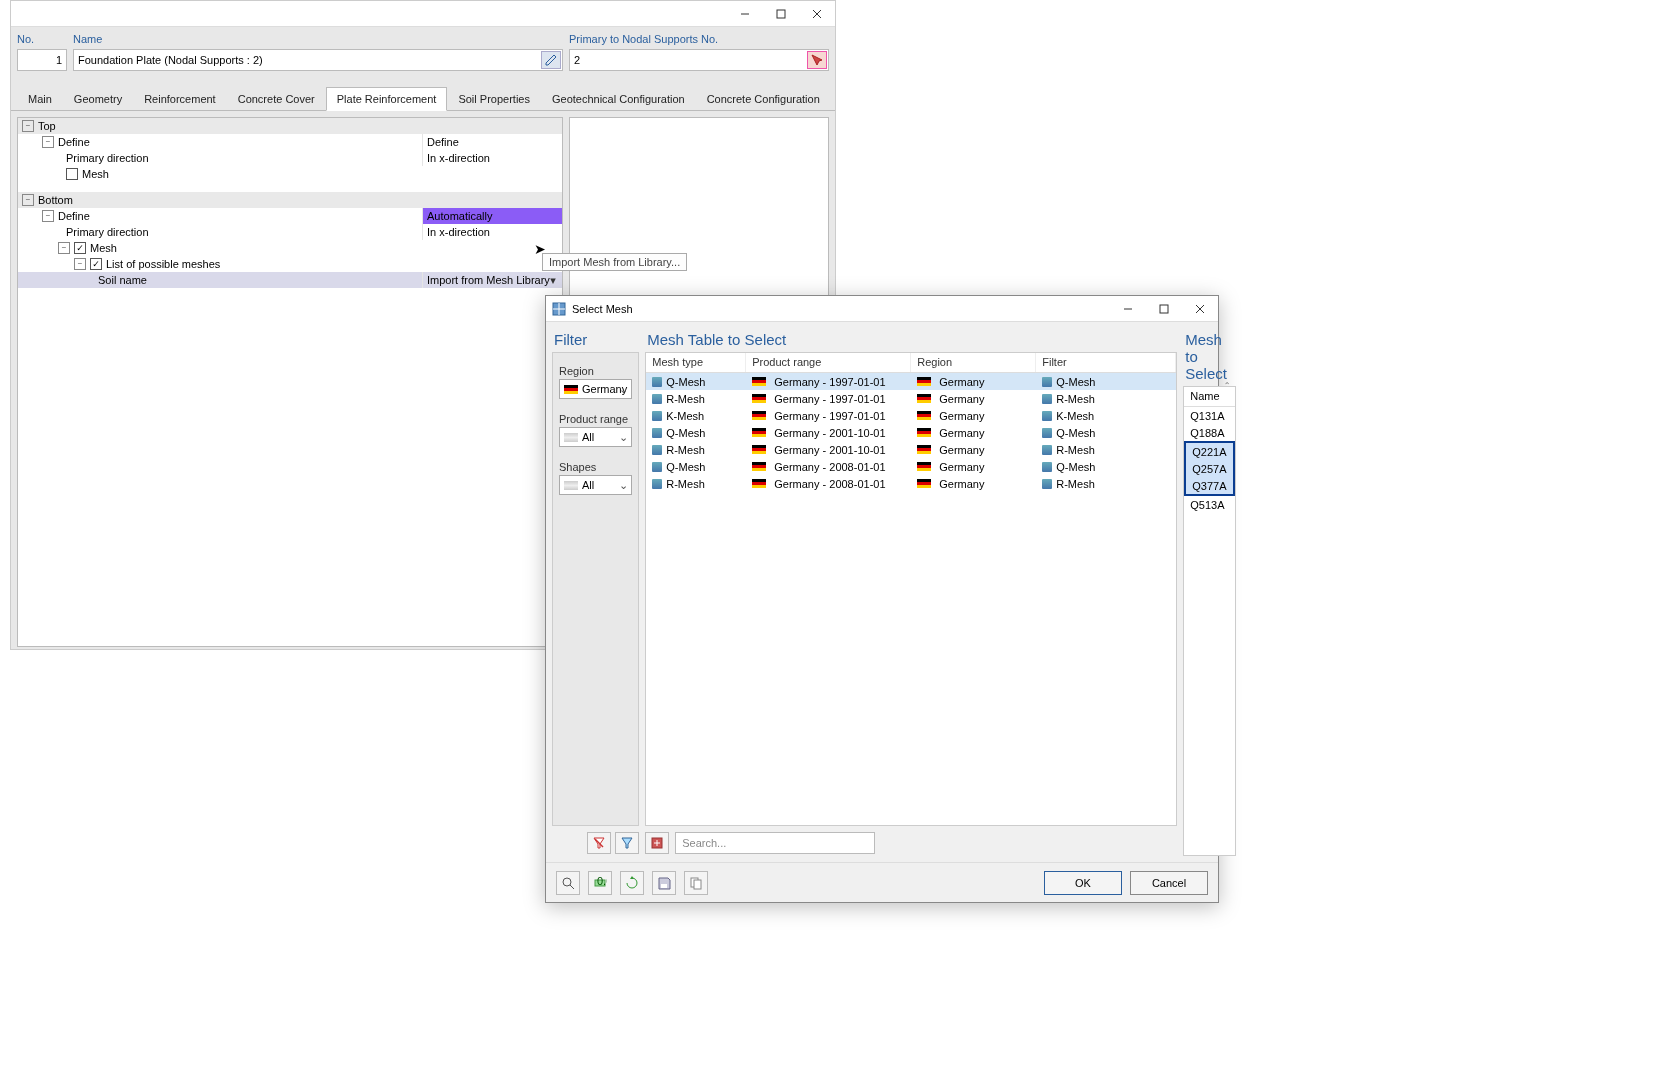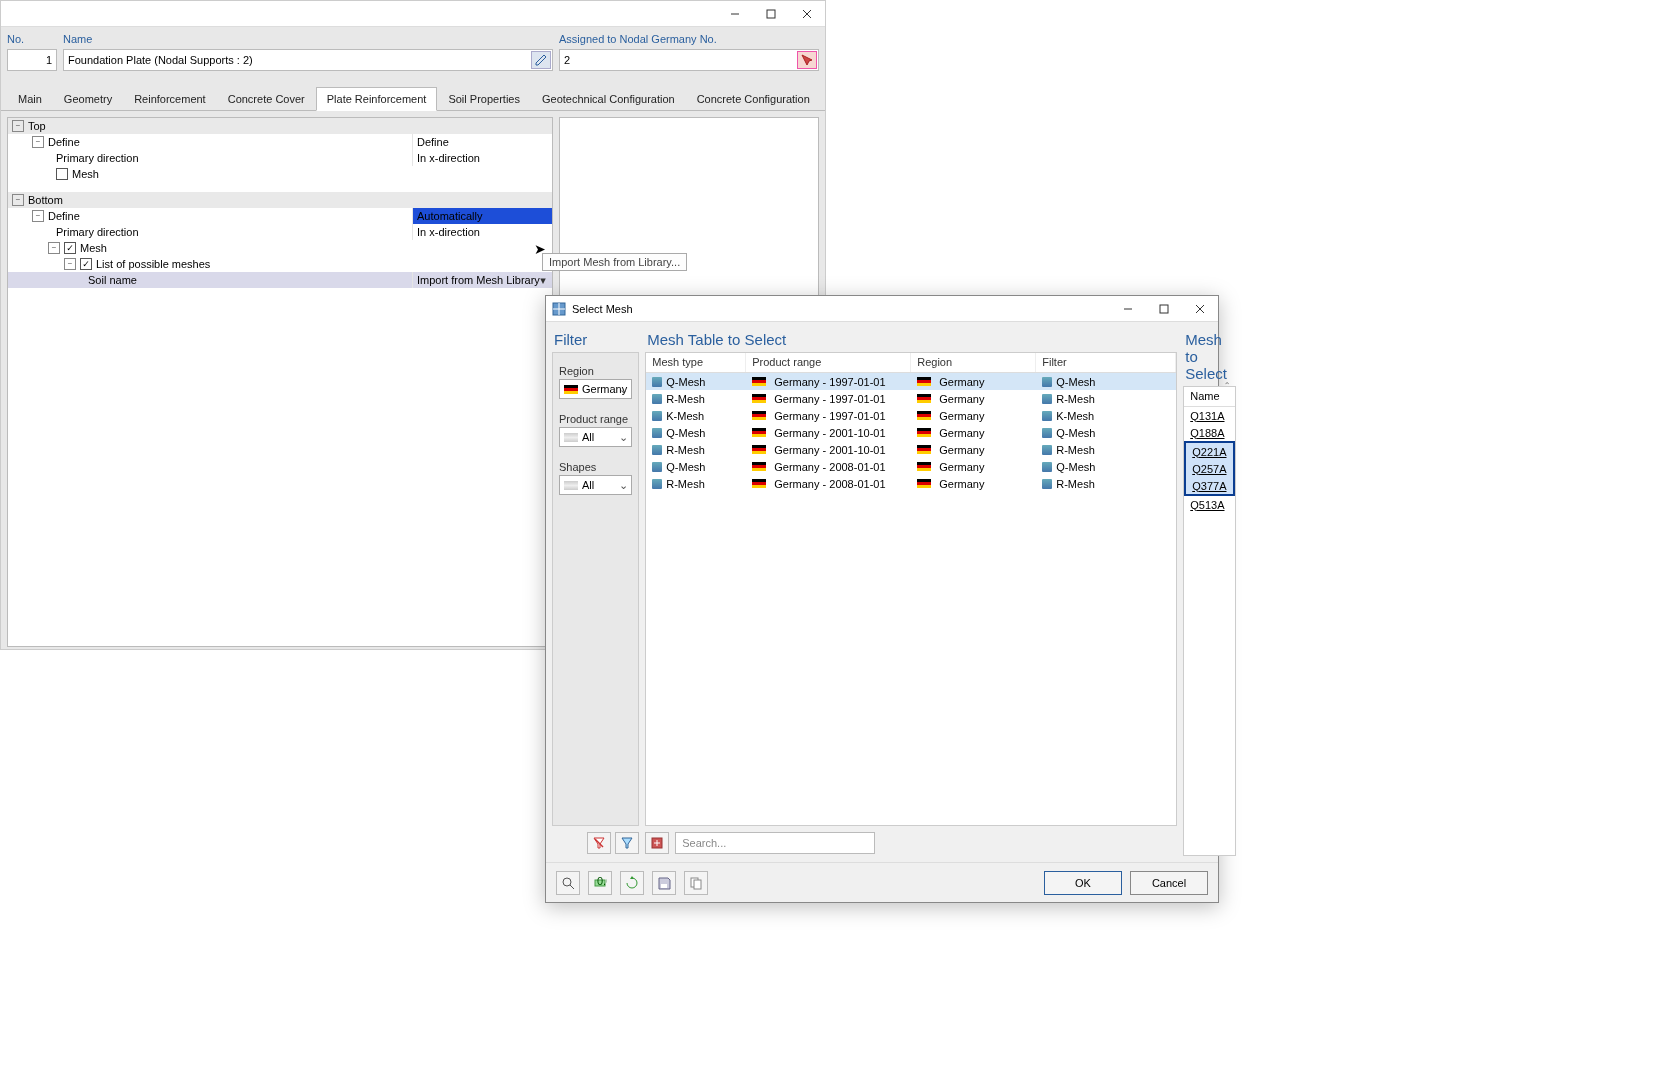--- a/index.html
+++ b/index.html
@@ -1,19 +1,19 @@
 <!DOCTYPE html>
 <html><head>
 <meta charset="utf-8">
 <style>
 * { box-sizing: border-box; margin: 0; padding: 0; font-family: "Segoe UI", Tahoma, sans-serif; font-size: 11px; }
 body { background: #fff; width: 1656px; height: 1087px; position: relative; overflow: hidden; }
 
 
-.main-window { position: absolute; left: 0; top: 0; width: 826px; height: 650px; background: #e8e8e8; border: 1px solid #ccc; }
+.main-window { position: absolute; left: 10px; top: 0; width: 826px; height: 650px; background: #e8e8e8; border: 1px solid #ccc; }
 .titlebar { height: 26px; background: #fff; display: flex; justify-content: flex-end; align-items: center; border-bottom: 1px solid #ddd; }
 .titlebar .ctrl { width: 36px; height: 26px; display: flex; align-items: center; justify-content: center; color: #333; cursor: default; }
 
 .header-row { display: flex; padding: 4px 6px; gap: 6px; }
 .header-col { display: flex; flex-direction: column; }
 .header-col.no { width: 50px; }
 .header-col.name { flex: 1; }
 .header-col.assign { width: 260px; }
 .header-label { color: #2a5f9e; font-size: 11px; padding: 2px 0 4px 0; }
 .header-field { height: 22px; background: #fff; border: 1px solid #bbb; padding: 0 4px; display: flex; align-items: center; }
@@ -31,21 +31,21 @@
 .tree-panel { flex: 1; background: #fff; border: 1px solid #bbb; min-height: 530px; }
 .preview-panel { width: 260px; background: #fff; border: 1px solid #bbb; }
 
 .tree-row { display: flex; align-items: center; height: 16px; }
 .tree-row .toggle { width: 12px; height: 12px; border: 1px solid #888; display: flex; align-items: center; justify-content: center; font-size: 8px; color: #555; margin-left: 4px; margin-right: 4px; line-height: 1; }
 .tree-row .spacer { display: inline-block; }
 .tree-row .chk { width: 12px; height: 12px; border: 1px solid #555; margin-right: 4px; display: inline-flex; align-items: center; justify-content: center; font-size: 9px; line-height:1;}
 .tree-row .lbl { flex: 0 0 auto; }
 .tree-row .val { margin-left: auto; width: 140px; padding-left: 4px; border-left: 1px solid #e5e5e5; height: 100%; display: flex; align-items: center; }
 .tree-row.section { background: #e9e9e9; font-weight: normal; }
-.tree-row.hl .val { background: #1d4ed8; }
+.tree-row.hl .val { background: #8b5cf6; }
 .tree-row.sel { background: #d9d9ea; }
 .tree-row.sel .val { position: relative; }
 .tree-row.sel .dd-arrow { position: absolute; right: 2px; width: 14px; height: 14px; display:flex; align-items:center; justify-content:center; color:#333; }
 
 
 .tooltip { position: absolute; left: 542px; top: 253px; background: #fdfdfd; border: 1px solid #aaa; padding: 2px 6px; color: #444; font-size: 11px; }
 
 
 .cursor { position: absolute; left: 534px; top: 241px; font-size: 14px; pointer-events:none; }
 
@@ -83,21 +83,21 @@
 .col.c4 { width: 140px; }
 .mesh-ico { width: 10px; height: 10px; background: linear-gradient(#6ab, #47a); border-radius:1px; display:inline-block; }
 
 .mtable-footer { height: 30px; display:flex; align-items:center; gap:6px; padding-top:4px; }
 .search-box { width: 200px; height: 22px; background: #fff; border: 1px solid #bbb; padding: 0 6px; color: #888; display:flex; align-items:center; }
 
 .select-panel { width: 126px; display:flex; flex-direction: column; }
 .sel-list { flex: 1; background: #fff; border: 1px solid #ccc; }
 .sel-head { height: 20px; padding: 3px 6px; border-bottom: 1px solid #ddd; position:relative;}
 .sel-head .sort { position:absolute; right:4px; top:-6px; font-size:8px; color:#666;}
-.sel-row { height: 17px; padding: 0 6px; display:flex; align-items:center;text-decoration:underline; }
+.sel-row { height: 17px; padding: 0 6px; display:flex; align-items:center; }
 .sel-group { border: 2px solid #0a3d91; }
 .sel-row.highlighted { background: #cfe2f9; }
 
 .dlg-footer { height: 40px; display:flex; align-items:center; padding: 0 10px; gap:8px; border-top: 1px solid #ddd;}
 .dlg-footer .spacer { flex:1; }
 .btn { width: 78px; height: 24px; border: 1px solid #888; background: #f4f4f4; display:flex; align-items:center; justify-content:center; }
 .btn.primary { border: 1px solid #2a5f9e; }
 .tool-btn { width:24px; height:24px; border:1px solid #bbb; background:#f4f4f4; display:flex; align-items:center; justify-content:center; }
 
 svg { display:block; }
@@ -135,21 +135,21 @@
       <div class="header-field name">
         <span>Foundation Plate (Nodal Supports : 2)</span>
         <div class="icon-btn">
           <svg width="12" height="12">
               <path d="M1 11 L3 11 L11 3 L9 1 L1 9 Z" fill="none" stroke="#2a5f9e"></path>
             </svg>
         </div>
       </div>
     </div>
     <div class="header-col assign">
-      <div class="header-label">Assigned to Nodal Germany No.</div>
+      <div class="header-label">Primary to Nodal Supports No.</div>
       <div class="header-field assign">
         <span>2</span>
         <div class="icon-btn">
           <svg width="12" height="12">
               <path d="M1 1 L6 11 L8 7 L11 6 Z" fill="#c44" stroke="#a22"></path>
             </svg>
         </div>
       </div>
     </div>
   </div>

